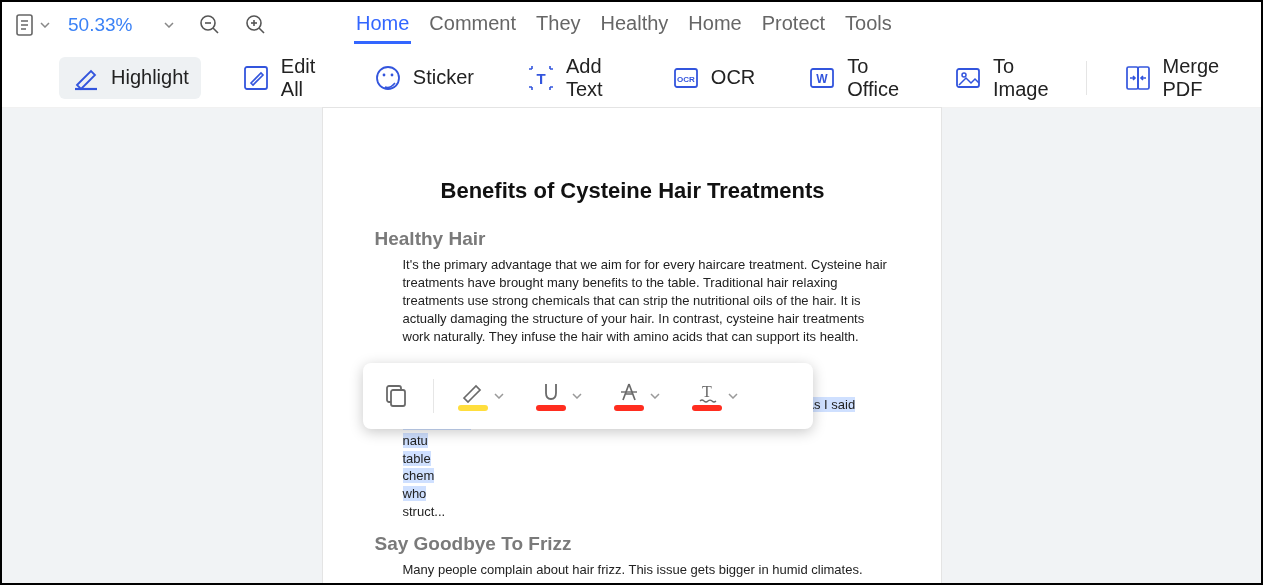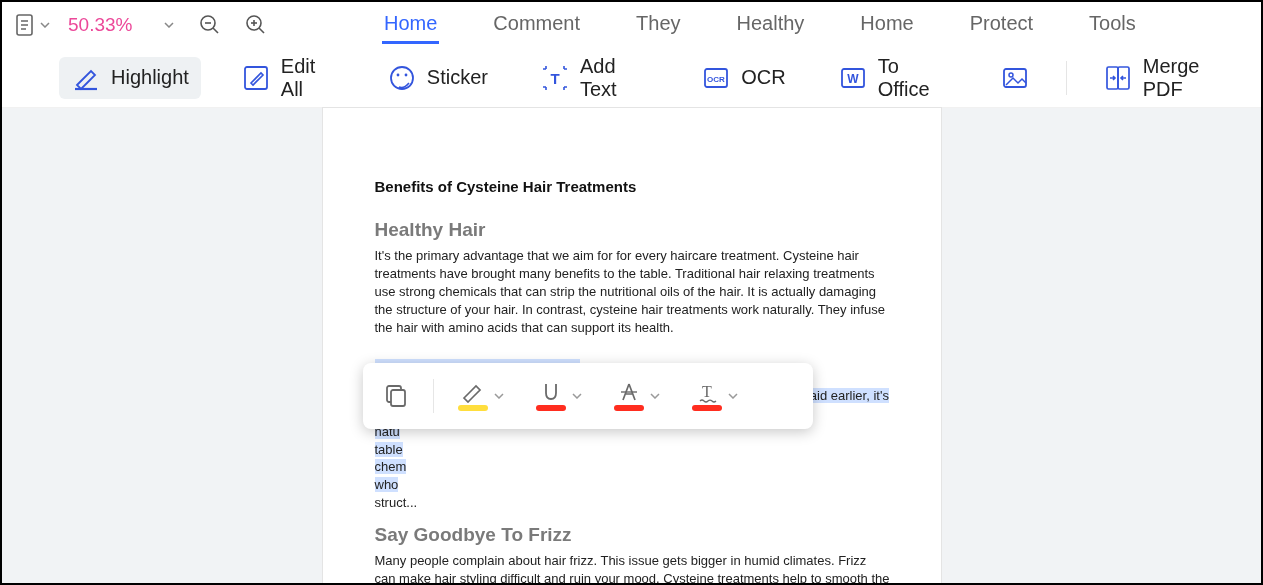--- a/index.html
+++ b/index.html
@@ -17,27 +17,27 @@
   height: 46px;
   padding: 0 12px;
   background: #fff;
 }
 .doc-icon {
   width: 22px; height: 24px;
   display:flex;align-items:center;justify-content:center;
 }
 .zoom-group {
   display:flex; align-items:center; margin-left:18px;
-  font-size: 19px; color:#ec4899;
+  font-size: 19px; color:#3b82f6;
 }
 .zoom-val { min-width:78px; text-align:left; }
 .zoom-dd { margin-left:18px; width:14px; color:#888; }
 .zoom-btn { margin-left:18px; display:flex; align-items:center; justify-content:center; width:28px; height:28px; cursor:pointer; }
 .tabs {
-  display:flex; gap:52px; margin-left:112px; font-size:20px; color:#666;
+  display:flex; gap:16px; margin-left:84px; font-size:20px; color:#666;
 }
 .tab { cursor:pointer; padding: 6px 2px; }
 .tab.active { color:#3366ff; border-bottom:3px solid #3366ff; }
 .toolbar {
   display:flex; align-items:center; height:60px; padding: 6px 14px 6px 14px;
   gap: 28px; border-bottom:1px solid #f1f1f1; background:#fff;
 }
 .tool {
   display:flex; align-items:center; gap:10px; font-size:20px; color:#222;
   padding:6px 12px; border-radius:6px; cursor:pointer;
@@ -46,23 +46,23 @@
 .tool-icon { width:30px; height:30px; display:flex;align-items:center;justify-content:center; }
 .sep { width:1px; height:34px; background:#e5e5e5; margin:0 -4px; }
 .viewport {
   background:#f1f3f5; height:479px; display:flex; justify-content:center; padding-top:0;
   position:relative;
 }
 .page {
   width:618px; background:#fff; box-shadow:0 0 0 1px #e4e4e4; padding:70px 50px 20px 52px;
   font-size:13px; color:#222; position:relative;
 }
-.page h1 { font-size:15px; font-weight:700; margin-bottom:24px; color:#111;}
+.page h1 { font-size:22px; font-weight:700; margin-bottom:24px; color:#111;text-align:center;}
 .page h2 { font-size:19px; font-weight:600; color:#7a7a7a; margin-bottom:6px;}
-.page p { line-height:1.38; margin-bottom:22px; font-size:13px; color:#222;}
+.page p { line-height:1.38; margin-bottom:22px; font-size:13px; color:#222;margin-left:28px;}
 .sel { background:#cfe0ff; }
 .sel-title { background:#cfe0ff; display:inline; }
 .float-toolbar {
   position:absolute; left:40px; top:255px;
   width:450px; height:66px; background:#fff; border-radius:8px;
   box-shadow:0 3px 14px rgba(0,0,0,.22);
   display:flex; align-items:center; padding:0 14px; gap:10px;
 }
 .ft-item { display:flex; flex-direction:column; align-items:center; justify-content:center; gap:2px; cursor:pointer; padding:2px 4px;}
 .ft-bar { width:30px; height:6px; border-radius:3px; }
@@ -180,20 +180,21 @@
     <span>To Office</span>
   </div>
   <div class="tool">
     <span class="tool-icon">
       <svg width="30" height="30" viewBox="0 0 30 30">
           <rect x="4" y="6" width="22" height="18" rx="2" fill="none" stroke="#3355dd" stroke-width="1.8"></rect>
           <circle cx="11" cy="12" r="2" fill="none" stroke="#3355dd" stroke-width="1.5"></circle>
           <path d="M6 22 L13 15 L18 20 L22 16 L26 20" fill="none" stroke="#3355dd" stroke-width="1.5"></path>
         </svg>
     </span>
+    <span>To Image</span>
   </div>
   <div class="sep"></div>
   <div class="tool">
     <span class="tool-icon">
       <svg width="30" height="30" viewBox="0 0 30 30">
           <rect x="4" y="4" width="11" height="22" rx="1.5" fill="none" stroke="#3355dd" stroke-width="1.7"></rect>
           <rect x="15" y="4" width="11" height="22" rx="1.5" fill="none" stroke="#3355dd" stroke-width="1.7"></rect>
           <path d="M7 15 L12 15 M10 13 L12 15 L10 17" stroke="#3355dd" stroke-width="1.6" fill="none"></path>
           <path d="M23 15 L18 15 M20 13 L18 15 L20 17" stroke="#3355dd" stroke-width="1.6" fill="none"></path>
         </svg>

